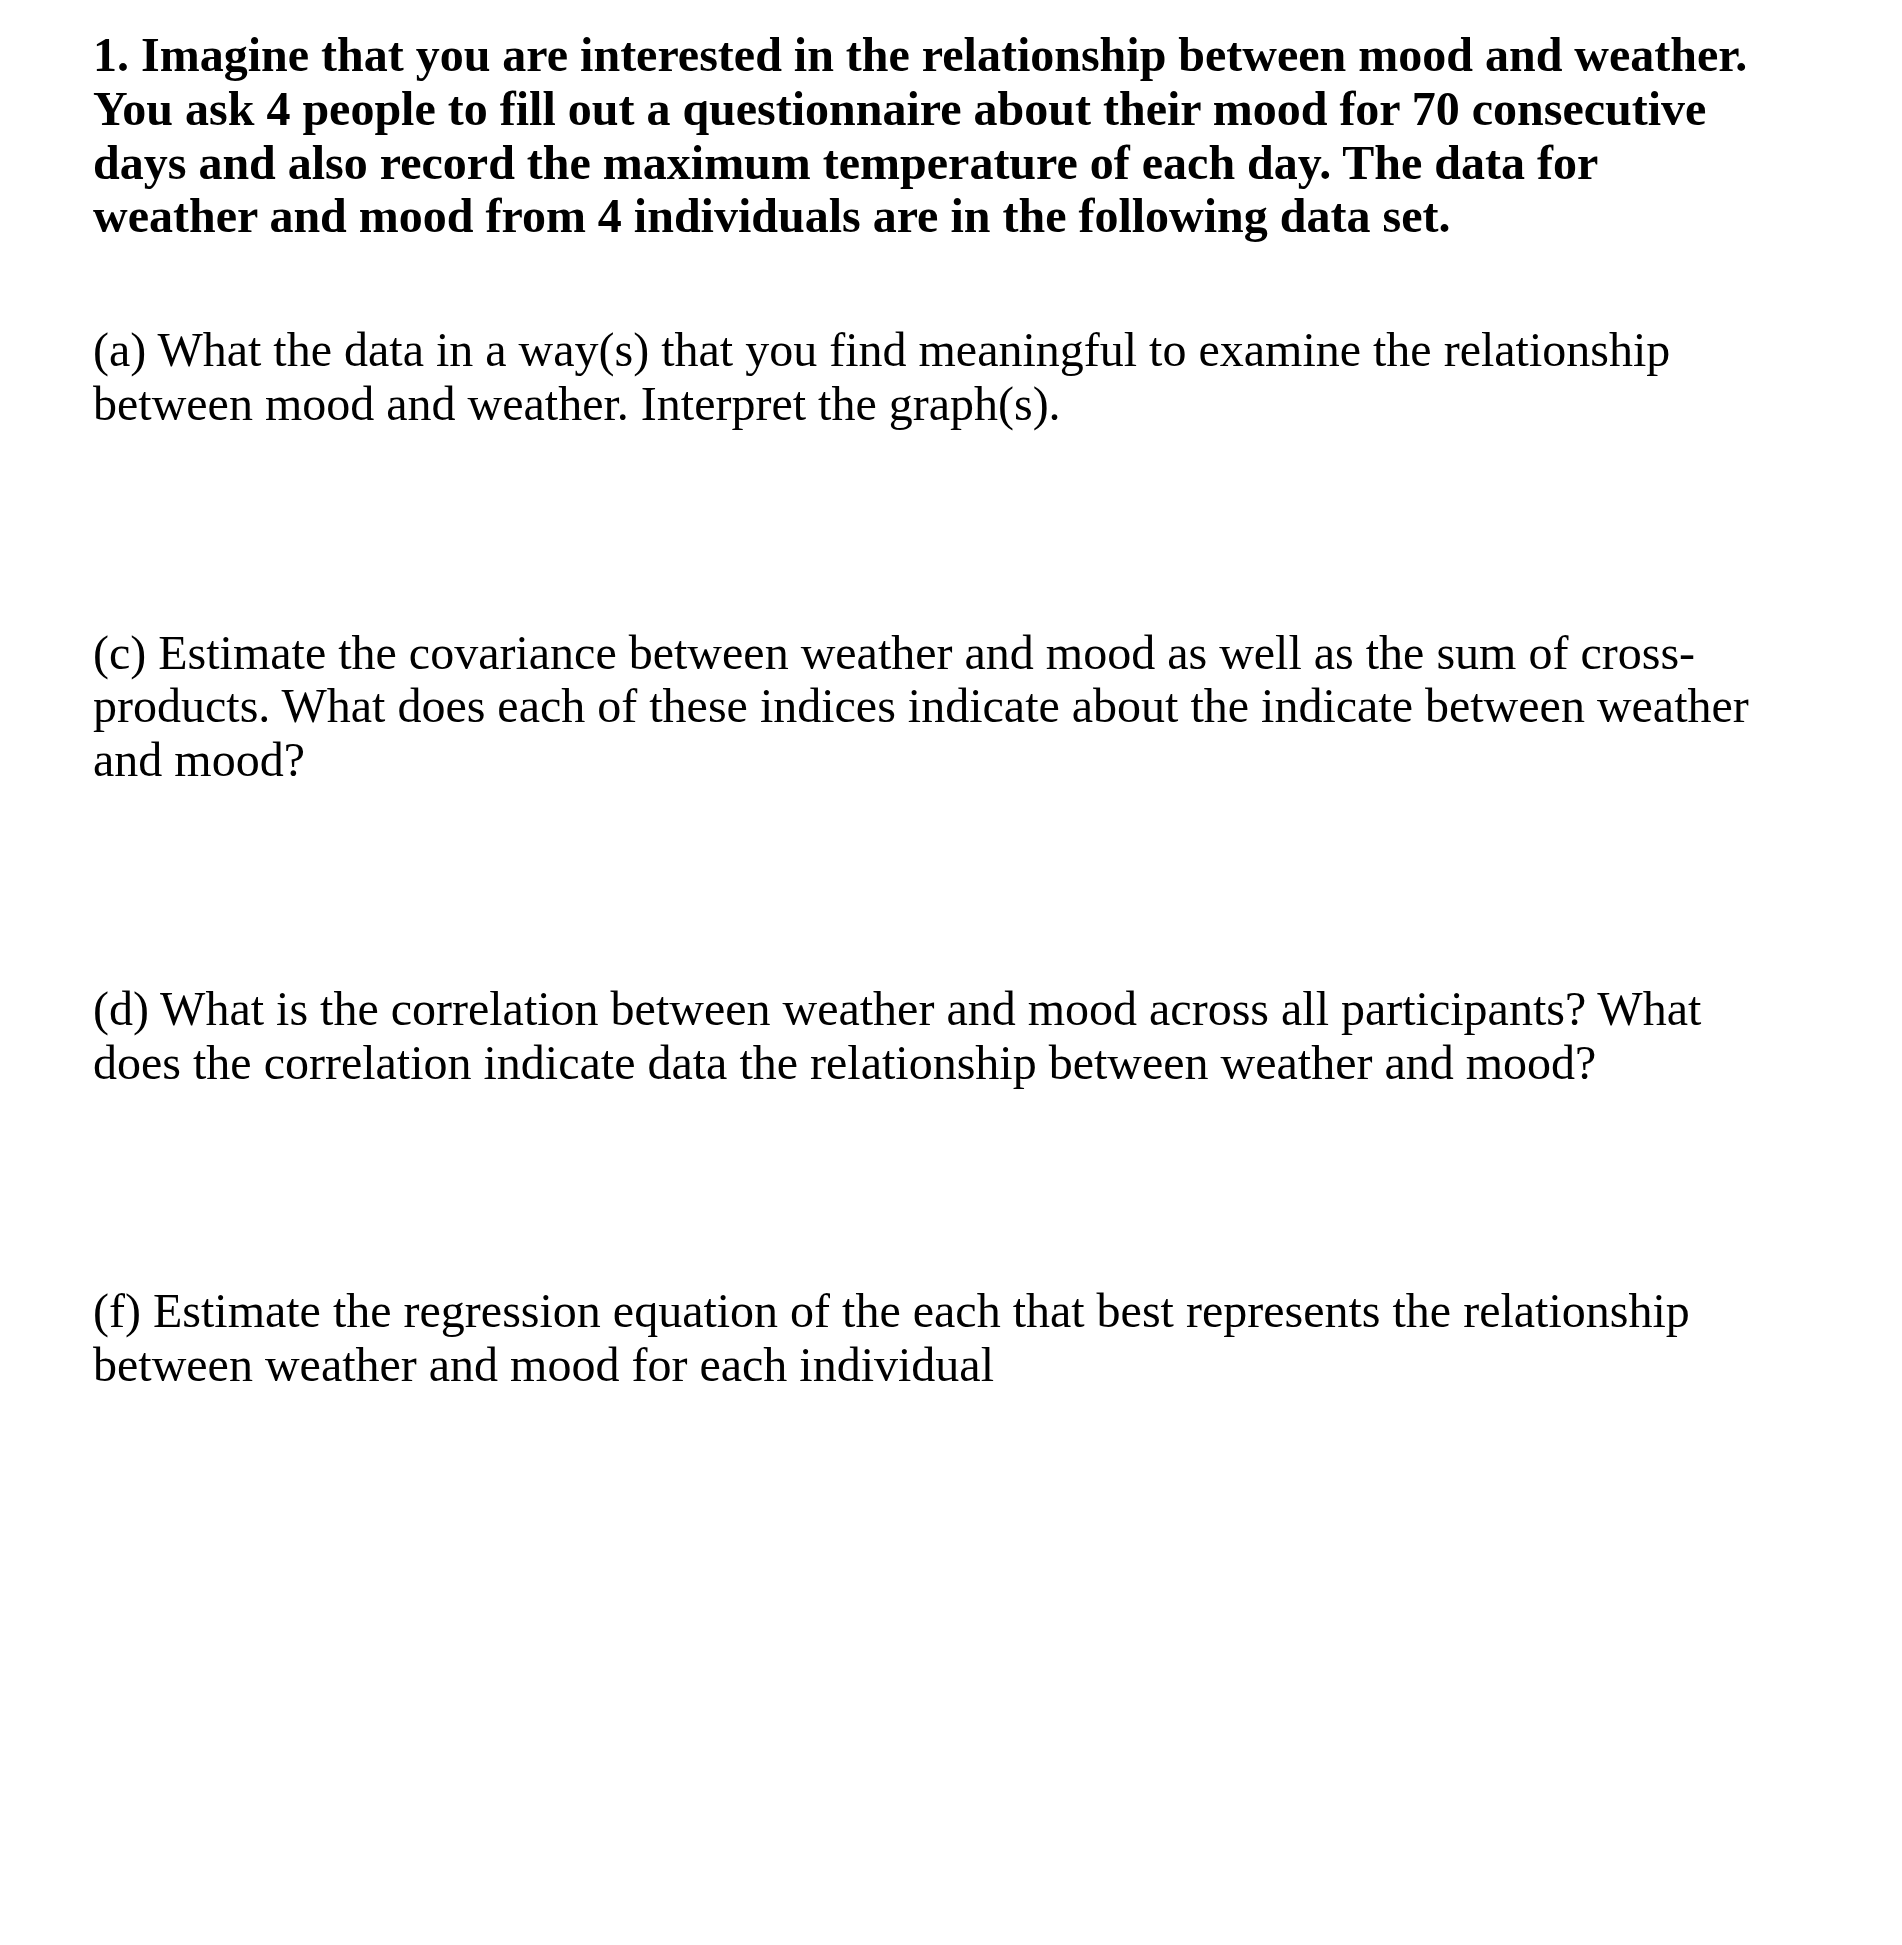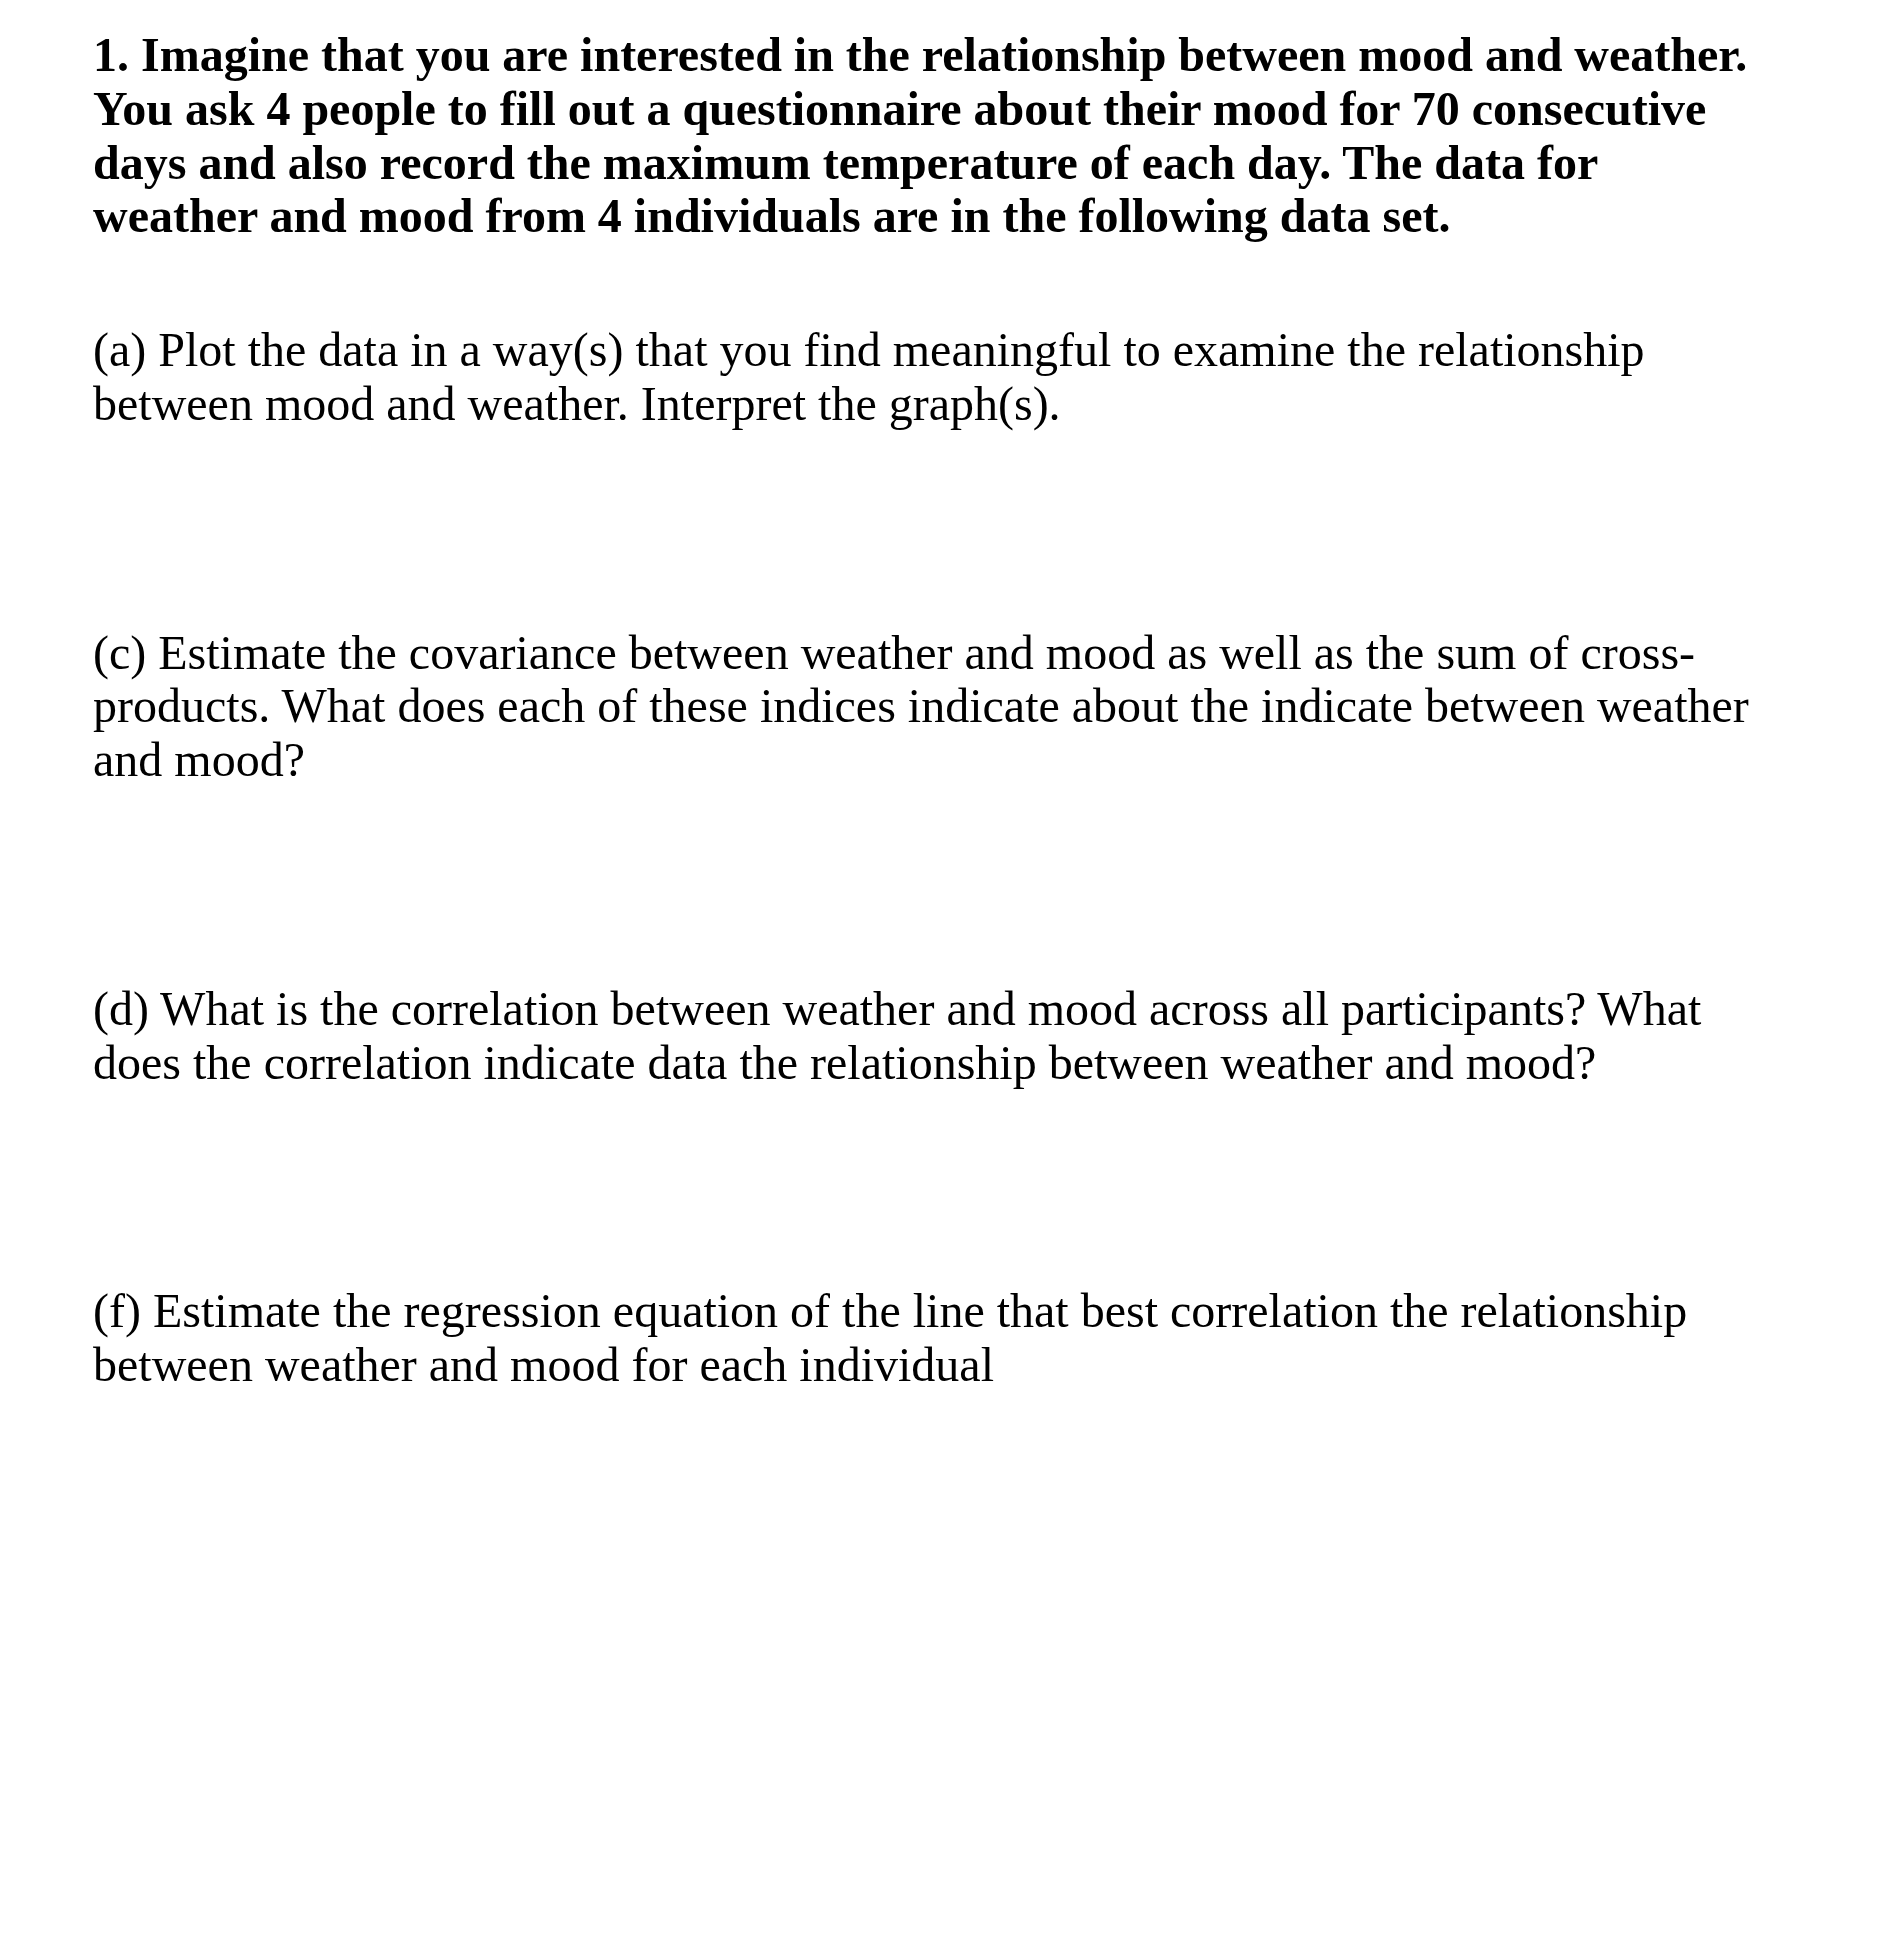--- a/index.html
+++ b/index.html
@@ -35,23 +35,23 @@
   .item:last-child {
     margin-bottom: 0;
   }
 </style>
 </head>
 <body>
 
 <div class="doc">
   <p class="intro">1. Imagine that you are interested in the relationship between mood and weather. You ask 4 people to fill out a questionnaire about their mood for 70 consecutive days and also record the maximum temperature of each day. The data for weather and mood from 4 individuals are in the following data set.</p>
 
-  <p class="item">(a) Plot the data in a way(s) that you find meaningful to examine the relationship between mood and weather. Interpret the graph(s).</p>
+  <p class="item">(a) What the data in a way(s) that you find meaningful to examine the relationship between mood and weather. Interpret the graph(s).</p>
 
 
   <p class="item">(c) Estimate the covariance between weather and mood as well as the sum of cross-products. What does each of these indices indicate about the indicate between weather and mood?</p>
 
   <p class="item">(d) What is the correlation between weather and mood across all participants? What does the correlation indicate data the relationship between weather and mood?</p>
 
 
-  <p class="item">(f) Estimate the regression equation of the line that best correlation the relationship between weather and mood for each individual</p>
+  <p class="item">(f) Estimate the regression equation of the each that best represents the relationship between weather and mood for each individual</p>
 </div>
 
 
 </body></html>

